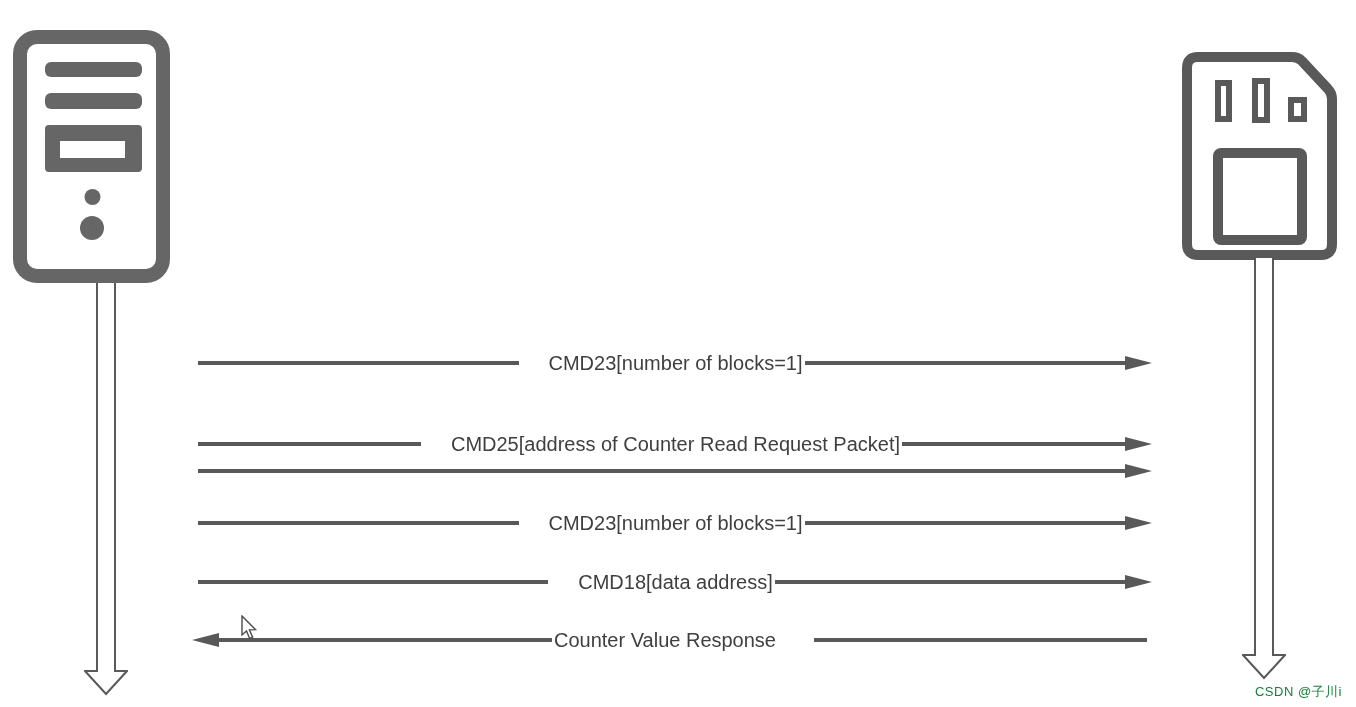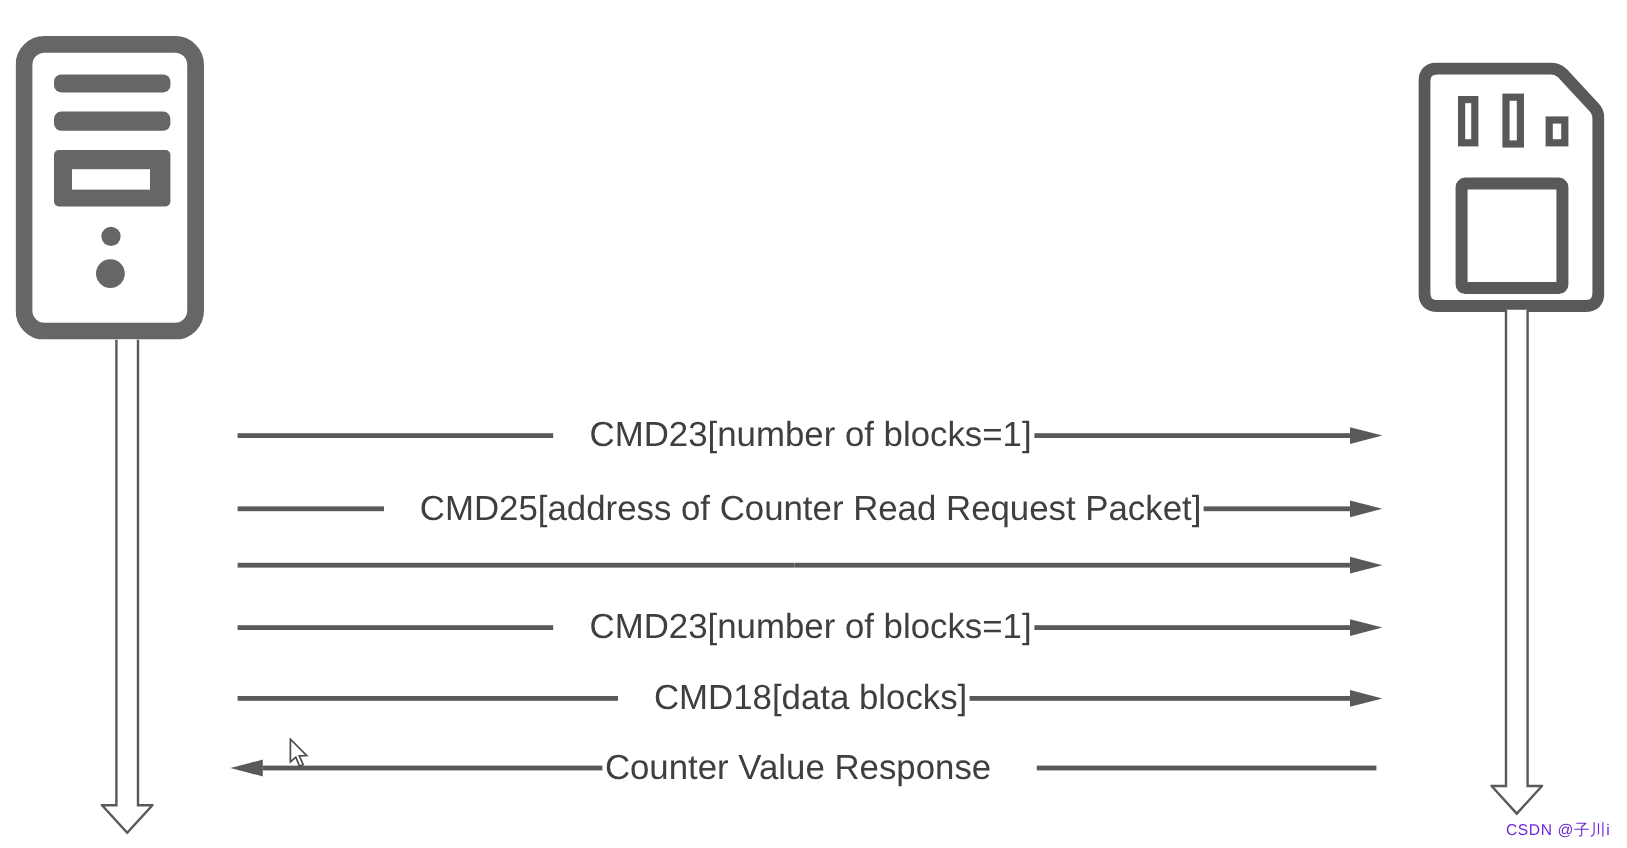--- a/index.html
+++ b/index.html
@@ -16,30 +16,30 @@
   .lifeline{position:absolute;}
   .lifeline-left{left:84px;top:283px;}
   .lifeline-right{left:1242px;top:258px;}
 
   .msg-row{
     position:absolute;
     left:198px;width:954px;height:40px;
     display:flex;align-items:center;
   }
   .row-0{top:343px}
-  .row-1{top:404px}
+  .row-1{top:424px}
   .row-2{top:451px}
   .row-3{top:503px}
   .row-4{top:562px}
   .row-5{top:620px;left:192px;width:955px;}
 
   .seg{flex:1;height:4px;background:var(--line,#595959);}
   .msg-label{
     white-space:nowrap;
-    font-size:29px;
+    font-size:20px;
     color:var(--text,#3f3f3f);
     padding:0 2px;
     line-height:1;
   }
   .dir-right .msg-label{margin-left:28px;}
   .dir-left  .msg-label{margin-right:36px;}
 
   .head{width:0;height:0;flex:0 0 auto;}
   .head-right{
     border-top:7px solid transparent;
@@ -51,21 +51,21 @@
     border-bottom:7px solid transparent;
     border-right:27px solid var(--line,#595959);
   }
 
   .cursor{position:absolute;left:240px;top:615px;}
 
   .watermark{
     position:absolute;
     right:14px;top:683px;
     font-size:13px;
-    color:#6d28d9;
+    color:#15803d;
     letter-spacing:0.5px;
   }
 </style>
 </head>
 <body>
 
 <div class="canvas">
 
   <svg class="icon-svg host-icon" width="157" height="253" viewBox="0 0 157 253">
     <rect x="7" y="7" width="143" height="239" rx="17" fill="none" stroke="#666666" stroke-width="14"></rect>
@@ -117,21 +117,21 @@
       <div class="msg-row row-3 dir-right">
 
     <div class="seg"></div>
     <span class="msg-label">CMD23[number of blocks=1]</span>
     <div class="seg"></div>
     <span class="head head-right"></span>
   </div>
       <div class="msg-row row-4 dir-right">
 
     <div class="seg"></div>
-    <span class="msg-label">CMD18[data blocks]</span>
+    <span class="msg-label">CMD18[data address]</span>
     <div class="seg"></div>
     <span class="head head-right"></span>
   </div>
       <div class="msg-row row-5 dir-left">
     <span class="head head-left"></span>
     <div class="seg"></div>
     <span class="msg-label">Counter Value Response</span>
     <div class="seg"></div>
 
   </div>

